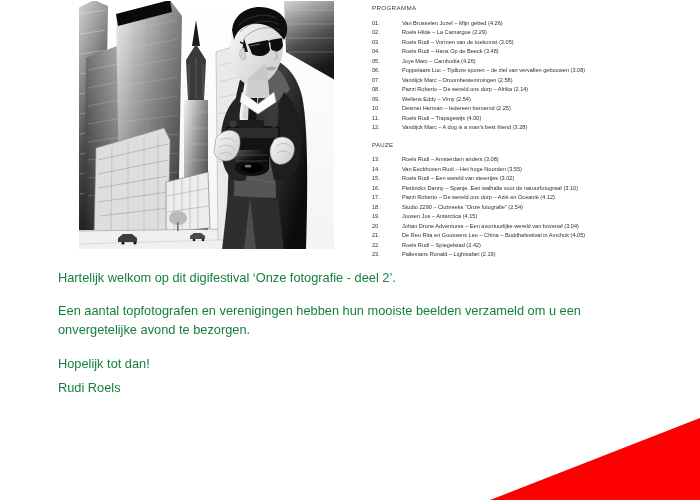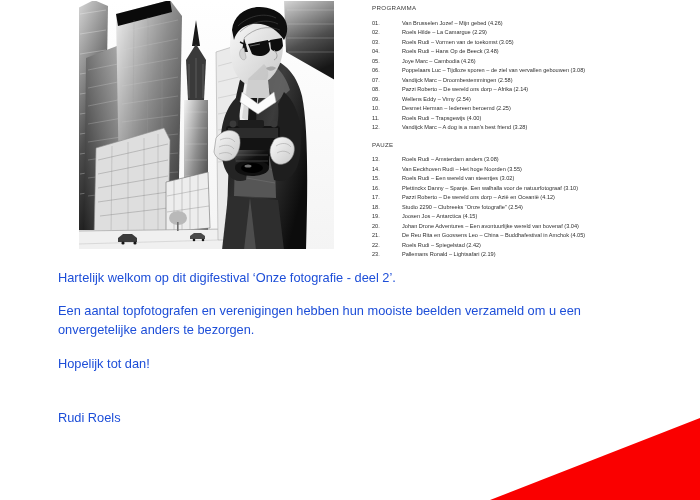--- a/index.html
+++ b/index.html
@@ -71,25 +71,25 @@
   
   .letter {
     position: absolute;
     left: 58px;
     top: 268px;
     width: 590px;
   }
   .para {
     font-size: 12.8px;
     line-height: 19.5px;
-    color: #1d4ed8;
+    color: #15803d;
     margin: 0 0 14.5px 0;
   }
   .para.tight { margin-bottom: 13px; }
-  .para.sig-space { margin-bottom: 34px; }
+  .para.sig-space { margin-bottom: 4px; }
   .para.last { margin-bottom: 0; }
 
   
   .red-wedge {
     position: absolute;
     right: 0;
     bottom: 0;
     width: 210px;
     height: 82px;
     pointer-events: none;
@@ -463,20 +463,20 @@
     </li>
     <li class="prog-row">
       <span class="prog-num">23.</span>
       <span class="prog-text">Pallemans Ronald – Lightsafari (2.19)</span>
     </li>
   </ul>
 </section>
 
 <section class="letter">
   <p class="para tight">Hartelijk welkom op dit digifestival  ‘Onze  fotografie - deel 2’.</p>
-  <p class="para">Een aantal topfotografen en verenigingen hebben hun mooiste beelden verzameld om u een onvergetelijke anders te bezorgen.</p>
+  <p class="para">Een aantal topfotografen en verenigingen hebben hun mooiste beelden verzameld om u een onvergetelijke avond te bezorgen.</p>
   <p class="para sig-space">Hopelijk tot dan!</p>
   <p class="para last">Rudi Roels</p>
 </section>
 
 <svg class="red-wedge" viewBox="0 0 210 82" preserveAspectRatio="none">
   <polygon id="wedge-shape" points="0,82 210,0 210,82" fill="#FA0000"></polygon>
 </svg>
 
 </body></html>

